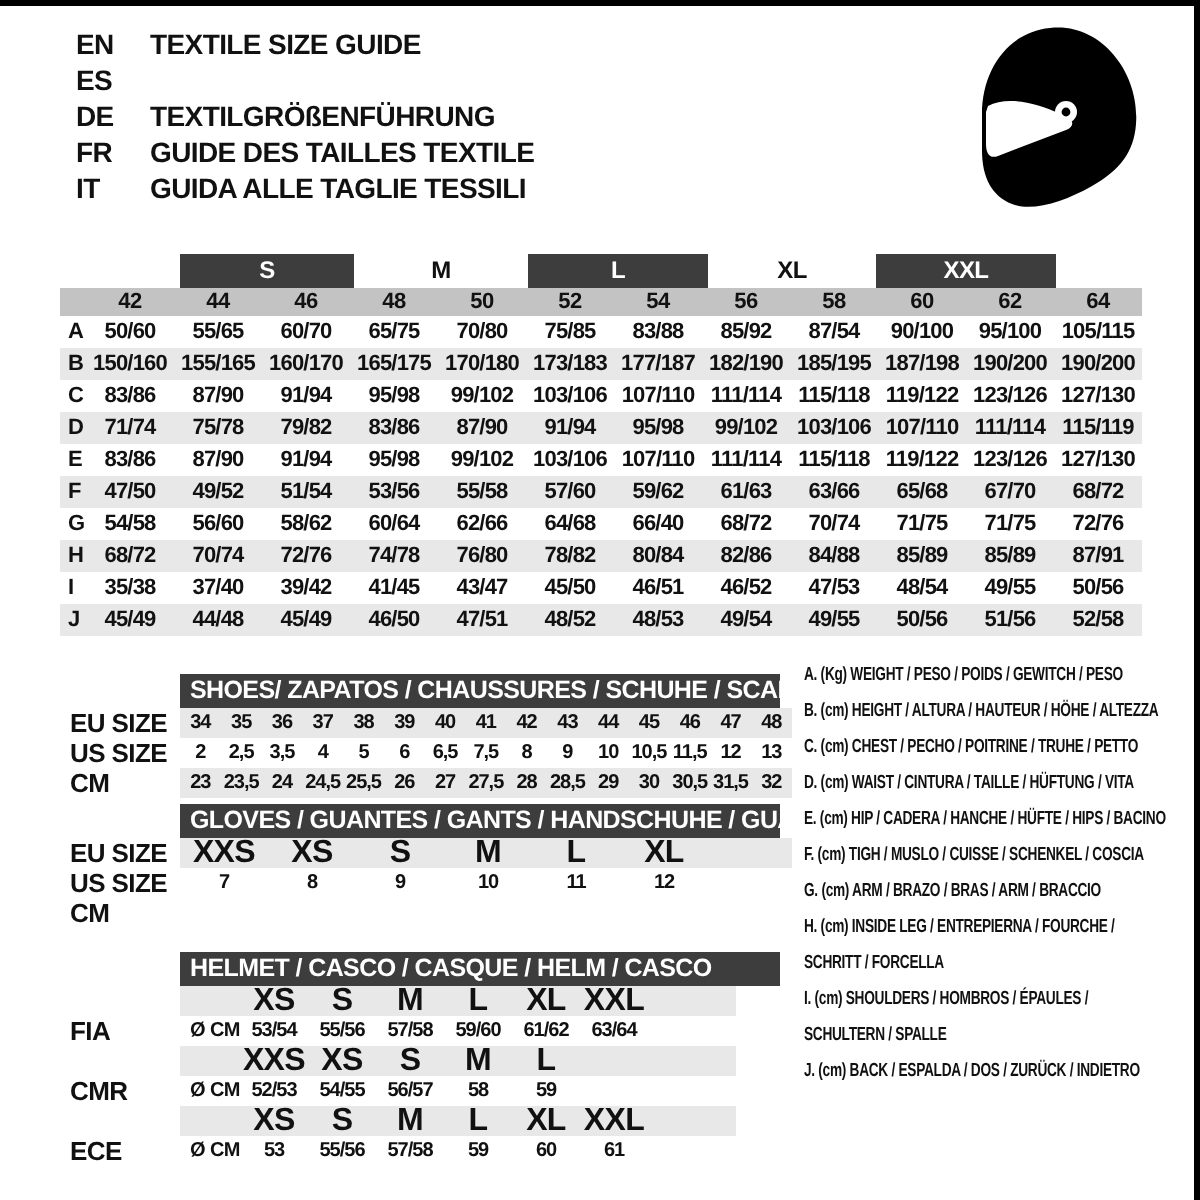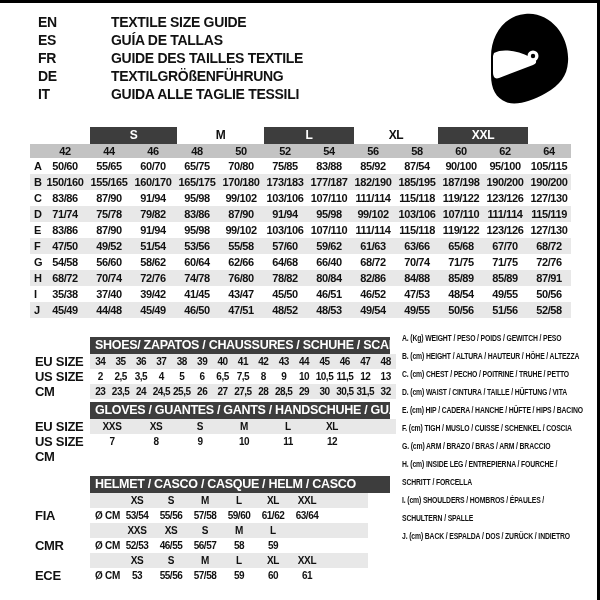--- a/index.html
+++ b/index.html
@@ -5,21 +5,21 @@
   html,body{margin:0;padding:0;background:#fff;}
   #page{position:relative;width:600px;height:600px;background:#fff;overflow:hidden;
         font-family:"Liberation Sans",sans-serif;color:#111;letter-spacing:-0.3px;}
   .frame-top{position:absolute;left:0;top:0;width:600px;height:3px;background:var(--frame);}
   .frame-right{position:absolute;right:0;top:0;width:3px;height:600px;background:var(--frame);}
 
   
   #language-list{position:absolute;left:38px;top:13px;}
   .lang-row{display:flex;height:18px;line-height:18px;font-weight:700;font-size:14px;}
   .lang-code{width:24px;margin-right:13px;}
-  .lang-title{white-space:nowrap;margin-left:36px;}
+  .lang-title{white-space:nowrap;}
 
   
   #helmet-pic{position:absolute;left:487px;top:13px;width:84px;height:92px;}
 
   
   #textile{position:absolute;left:30px;top:127px;width:541px;}
   #size-band-row{position:relative;height:17px;}
   .band{position:absolute;top:0;height:17px;line-height:17px;text-align:center;
         font-weight:700;font-size:12px;}
   .band.banded{background:var(--dark);color:#fff;}
@@ -44,21 +44,21 @@
   #helmet-section{top:476px;}
   .labels{position:absolute;left:0;top:17px;width:54px;}
   .side-label{height:15px;line-height:15px;font-weight:700;font-size:13px;white-space:nowrap;}
   .btable{position:absolute;left:55px;top:0;}
   .band-header{width:295px;height:17px;line-height:17px;background:var(--dark);color:#fff;
                font-weight:700;font-size:12.5px;padding-left:5px;white-space:nowrap;}
   .srow{height:15px;}
   .srow.gray{background:var(--rgray);}
   .srow .cell{line-height:15px;font-weight:700;text-align:center;white-space:nowrap;
               font-size:10px;letter-spacing:-0.5px;}
-  .srow .cell.size-label-cell{font-size:10px;letter-spacing:-0.3px;}
+  .srow .cell.size-label-cell{font-size:16px;letter-spacing:-0.3px;}
   .srow .unit-cell{text-align:center;padding-left:5px;letter-spacing:-0.3px;}
   .shoes-grid{display:grid;grid-template-columns:repeat(15,20.4px);width:306px;}
   .gloves-grid{display:grid;grid-template-columns:repeat(6,44px) 42px;width:306px;}
   .helmet-grid{display:grid;grid-template-columns:30px repeat(6,34px) 44px;width:278px;}
 
   
   #legend{position:absolute;left:402px;top:329px;transform:scaleX(0.72);transform-origin:0 0;}
   .legend-line{height:18px;line-height:18px;font-weight:700;font-size:9.5px;
                white-space:nowrap;letter-spacing:-0.2px;}
 </style>
@@ -69,29 +69,28 @@
   <div class="frame-top"></div>
   <div class="frame-right"></div>
 
   <div id="language-list">
       <div class="lang-row">
         <span class="lang-code">EN</span>
         <span class="lang-title">TEXTILE SIZE GUIDE</span>
       </div>
       <div class="lang-row">
         <span class="lang-code">ES</span>
-        <span class="lang-title">GUÍA DE TALLAS</span>
+      </div>
+      <div class="lang-row">
+        <span class="lang-code">DE</span>
+        <span class="lang-title">TEXTILGRÖßENFÜHRUNG</span>
       </div>
       <div class="lang-row">
         <span class="lang-code">FR</span>
         <span class="lang-title">GUIDE DES TAILLES TEXTILE</span>
-      </div>
-      <div class="lang-row">
-        <span class="lang-code">DE</span>
-        <span class="lang-title">TEXTILGRÖßENFÜHRUNG</span>
       </div>
       <div class="lang-row">
         <span class="lang-code">IT</span>
         <span class="lang-title">GUIDA ALLE TAGLIE TESSILI</span>
       </div>
     </div>
 
   <svg id="helmet-pic" viewBox="0 0 84 92" xmlns="http://www.w3.org/2000/svg">
     <path d="M38 1 C 17 3 4 22 4 44 L 4 62 C 4 76 9 85 19 89 C 29 93 45 88 59 80 C 73 72 80 63 81 49 C 83 23 63 -2 38 1 Z" fill="#000"></path>
     <path d="M7 40 C 16 35 31 38 43 44 L 47 46 C 50 47.5 50 50.5 46 52 L 12 65 C 8 66.5 6 64 6 59 L 6 43 Z" fill="#fff"></path>
@@ -399,21 +398,21 @@
           <span class="cell size-label-cell">XXS</span>
           <span class="cell size-label-cell">XS</span>
           <span class="cell size-label-cell">S</span>
           <span class="cell size-label-cell">M</span>
           <span class="cell size-label-cell">L</span>
           <span class="cell size-label-cell"></span>
         </div>
         <div class="srow helmet-grid">
           <span class="cell unit-cell">Ø CM</span>
           <span class="cell">52/53</span>
-          <span class="cell">46/55</span>
+          <span class="cell">54/55</span>
           <span class="cell">56/57</span>
           <span class="cell">58</span>
           <span class="cell">59</span>
           <span class="cell"></span>
         </div>
         <div class="srow helmet-grid gray">
           <span class="cell unit-cell"></span>
           <span class="cell size-label-cell">XS</span>
           <span class="cell size-label-cell">S</span>
           <span class="cell size-label-cell">M</span>

